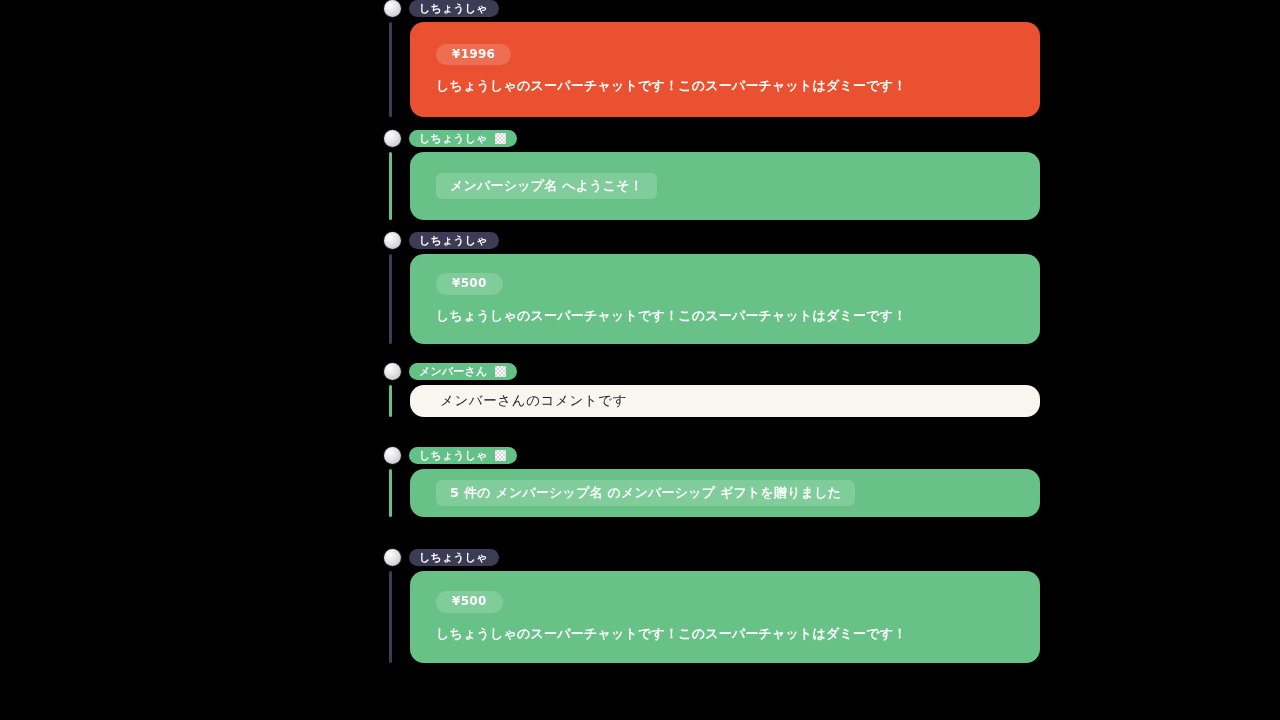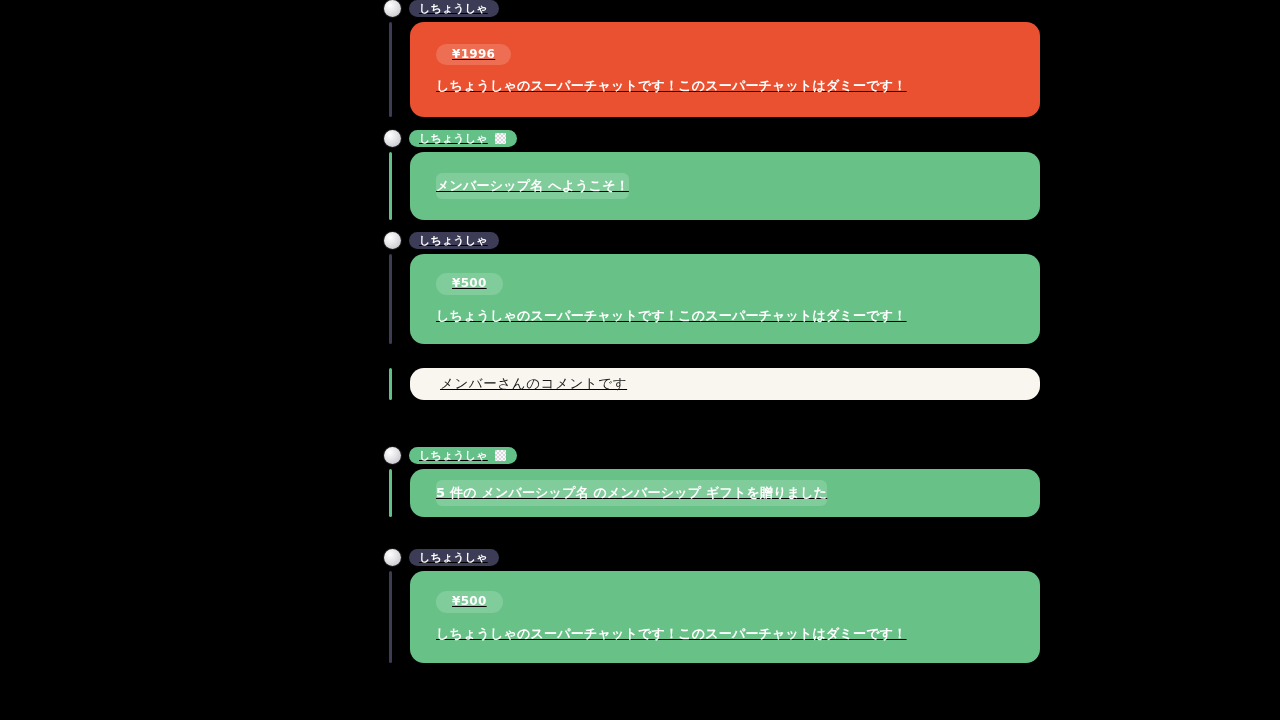--- a/index.html
+++ b/index.html
@@ -18,21 +18,20 @@
     position: absolute;
     left: 0;
     top: 0;
     width: 1280px;
     height: 720px;
   }
 
   .chat-item {
     position: absolute;
     left: 384px;
-    text-decoration: underline;
   }
 
   
   .item-header {
     display: flex;
     align-items: center;
     height: 17px;
     gap: 8px;
   }
 
@@ -126,21 +125,21 @@
     font-size: 13px;
     font-weight: bold;
     letter-spacing: 0.2px;
     padding-right: 8px;
   }
 
   
   .ms-message {
     align-self: flex-start;
     margin-left: 26px;
-    padding: 4px 0;
+    padding: 4px 14px;
     border-radius: 6px;
     background: rgba(255,255,255,0.17);
     color: #ffffff;
     font-size: 13px;
     font-weight: bold;
     letter-spacing: 0.2px;
   }
 
   
   .plain-message {
@@ -198,20 +197,27 @@
     <div class="item-body">
       <div class="rail nonmember"></div>
       <div class="bubble green" style="height:90px;">
         <div class="amount-pill">¥500</div>
         <div class="sc-message">しちょうしゃのスーパーチャットです！このスーパーチャットはダミーです！</div>
       </div>
     </div>
   </div>
 
   <div class="chat-item" style="top:363px; width:656px;">
+    <div class="item-header">
+      <div class="avatar"></div>
+      <div class="name-chip member">
+        <span>メンバーさん</span>
+        <span class="member-badge-icon"></span>
+      </div>
+    </div>
     <div class="item-body">
       <div class="rail member"></div>
       <div class="bubble white" style="height:32px;padding-left:8px;">
         <div class="plain-message">メンバーさんのコメントです</div>
       </div>
     </div>
   </div>
 
   <div class="chat-item" style="top:447px; width:656px;">
     <div class="item-header">

